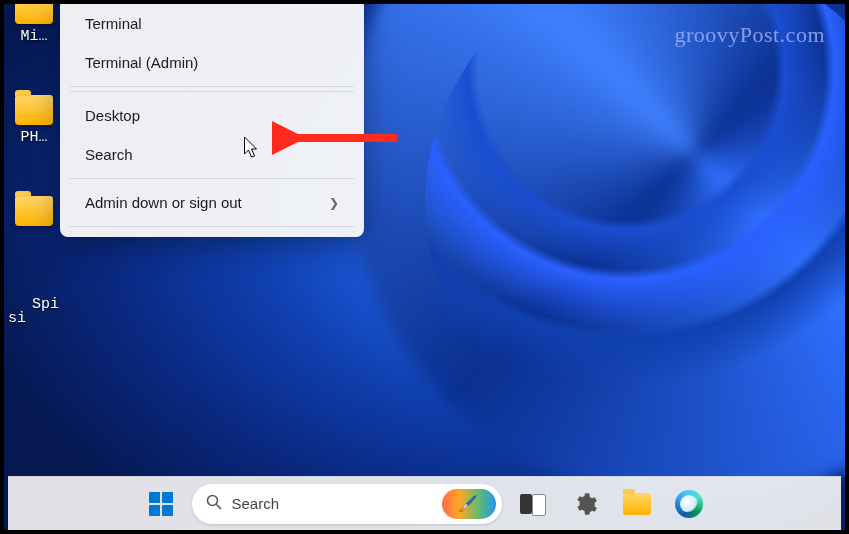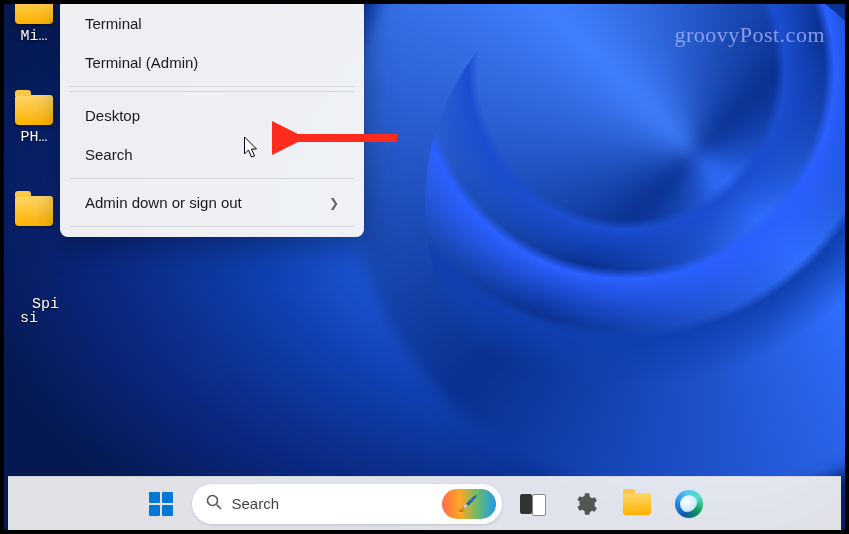--- a/index.html
+++ b/index.html
@@ -116,21 +116,21 @@
     </div>
     <div class="desktop-icon">
       <div class="folder-glyph"></div>
       <span class="icon-label">PH…</span>
     </div>
     <div class="desktop-icon">
       <div class="folder-glyph"></div>
       <span class="icon-label"></span>
     </div>
   </div>
-  <span class="icon-label" style="position:absolute;left:16px;top:306px">si</span>
+  <span class="icon-label" style="position:absolute;left:4px;top:306px">si</span>
   <span class="icon-label" style="position:absolute;left:28px;top:292px">Spi</span>
 
   <div class="context-menu">
     <div class="menu-item">
         <span>Terminal</span>
       </div>
     <div class="menu-item">
         <span>Terminal (Admin)</span>
       </div>
     <div class="menu-sep"></div>

